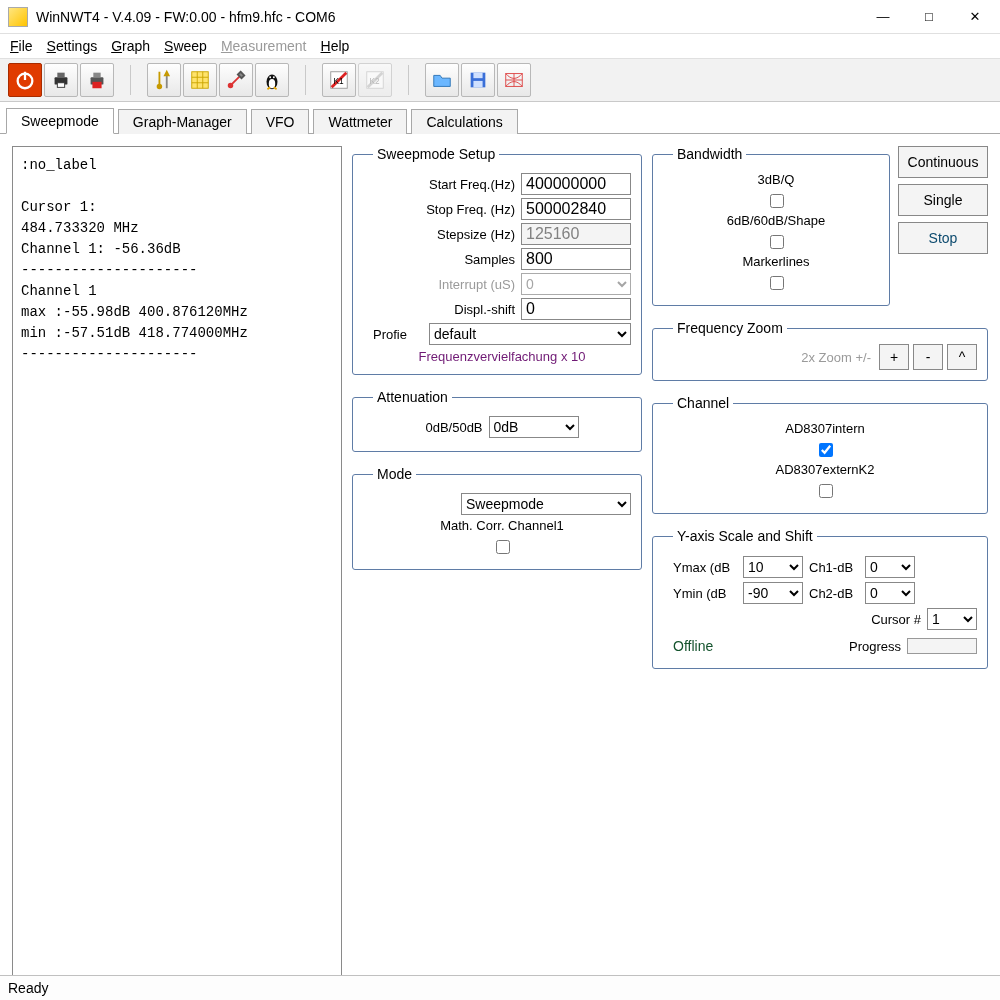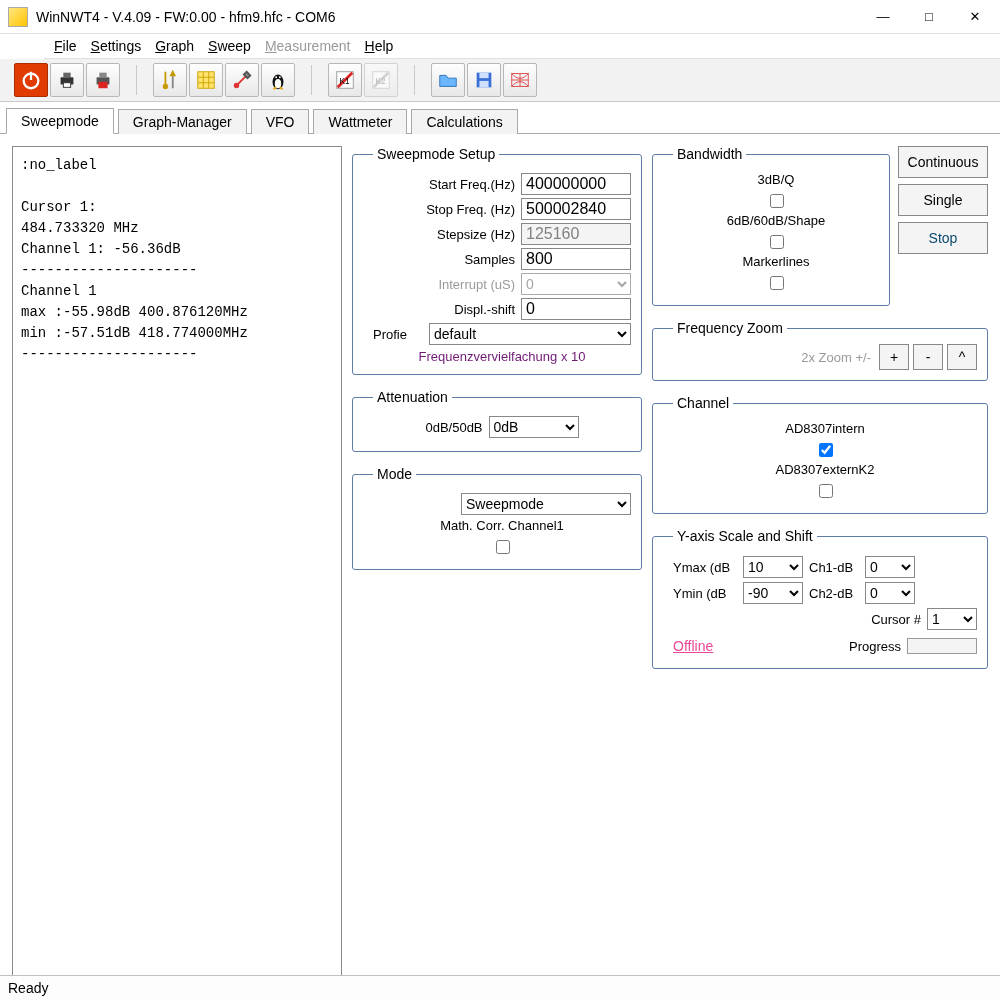--- a/index.html
+++ b/index.html
@@ -32,30 +32,29 @@
   .win-btn {
     width: 46px; height: 30px;
     display: flex; align-items: center; justify-content: center;
     font-family: "Segoe MDL2 Assets","Segoe UI Symbol",sans-serif;
   }
   .menubar {
     display: flex; gap: 14px;
     padding: 4px 10px;
     font-size: 14px;
     border-bottom: 1px solid #e0e0e0;
-    margin-left: 44px;
   }
   .menubar .menu-item { cursor: default; }
   .menubar .menu-item u { text-decoration: underline; }
   .menubar .disabled { color: #9a9a9a; }
   .toolbar {
     display: flex; align-items: center;
     background: #f2f2f2;
     border-bottom: 1px solid #c9c9c9;
-    padding: 4px 8px; gap: 8px; text-align: center;
+    padding: 4px 2px; gap: 8px; text-align: center;
   }
   .tb-group { display:flex; gap:2px; padding: 0 6px; }
   .tb-sep { width:1px; background:#c9c9c9; align-self: stretch; margin: 2px 2px;}
   .tb-btn {
     width: 34px; height: 34px;
     border: 1px solid #b8b8b8;
     background: linear-gradient(#fefefe,#e8e8e8);
     border-radius: 2px;
     display:flex; align-items:center; justify-content:center;
     font-size: 18px;
@@ -129,21 +128,21 @@
     font-size:14px;
   }
   .btn.disabled { color:#0c4a6e; }
   .topright { display:flex; gap:8px; }
   .fz-row { display:flex; align-items:center; gap:4px; }
   .fz-row .btn { width:30px; height:26px; }
   .fz-lbl { color:#9a9a9a; font-size:13px; margin-right:4px;}
   .yaxis-row { display:flex; align-items:center; gap:6px; margin:4px 0; font-size:13px;}
   .yaxis-row .lbl { width:64px; text-align:left;}
   .yaxis-row .lbl2 { width:50px; text-align:left;}
-  .offline { color:#ec4899; font-size:14px;text-decoration:underline;}
+  .offline { color:#14532d; font-size:14px;}
   .prog-bar { width:70px; height:16px; border:1px solid #999; background:#f4f4f4;}
   .statusbar {
     position:absolute; bottom:0; left:0; right:0;
     border-top:1px solid #c0c0c0;
     padding:4px 8px; font-size:14px;
     background:#fdfdfd;
   }
 </style>
 </head>
 <body>

